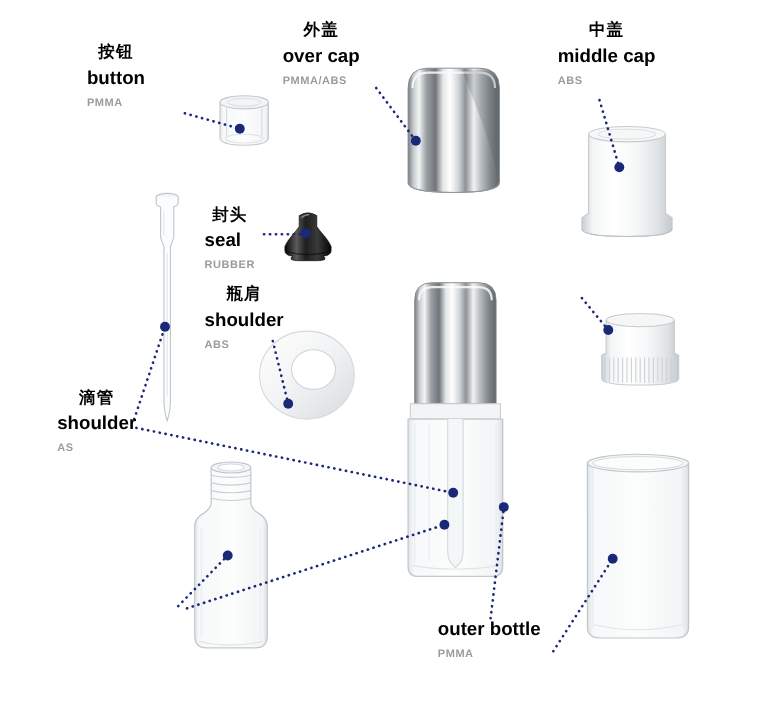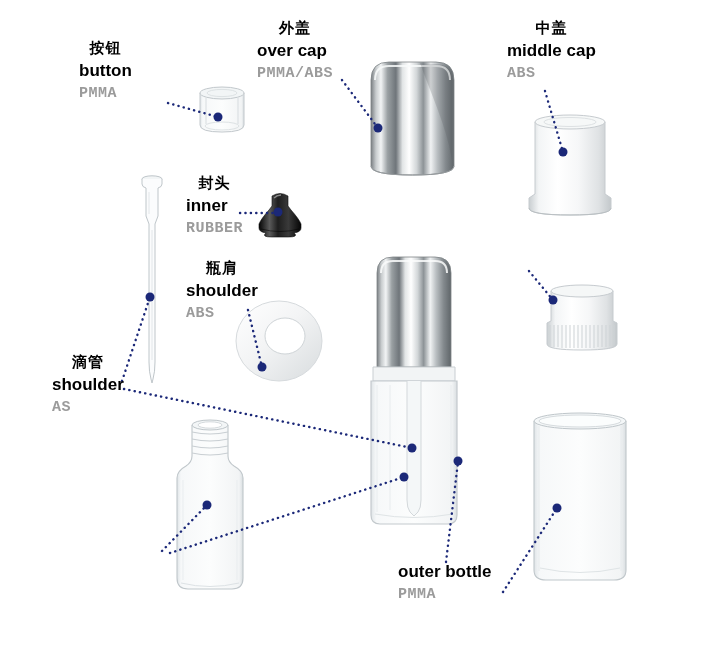--- a/index.html
+++ b/index.html
@@ -7,21 +7,21 @@
   .canvas {
     position:relative; width:708px; height:648px;
     background:var(--bg,#ffffff);
     font-family:"Liberation Sans","DejaVu Sans",sans-serif;
     overflow:hidden;
   }
   .diagram-svg { position:absolute; left:0; top:0; }
   .label { position:absolute; font-weight:bold; }
   .label .zh  { font-size:15px; line-height:23px; color:var(--label,#000); letter-spacing:1px;text-align:center; }
   .label .en  { font-size:17px; line-height:23px; color:var(--label,#000); }
-  .label .mat { font-size:15px; line-height:23px; color:var(--mat,#9b9b9b); letter-spacing:.5px;font-family:Liberation Mono, monospace; }
+  .label .mat { font-size:10px; line-height:23px; color:var(--mat,#9b9b9b); letter-spacing:.5px; }
   .leader { stroke:var(--accent,#1b2878); stroke-width:2.4; stroke-dasharray:.2 5.2; stroke-linecap:round; fill:none; }
   .dot { fill:var(--accent,#1b2878); }
 </style>
 </head>
 <body>
 
 <div class="canvas">
 
   <svg class="diagram-svg" width="708" height="648" viewBox="0 0 708 648">
     <defs>
@@ -183,23 +183,23 @@
     <div class="en">over cap</div>
     <div class="mat">PMMA/ABS</div>
   </div>
 
   <div class="label" style="left:507px;top:16px">
     <div class="zh">中盖</div>
     <div class="en">middle cap</div>
     <div class="mat">ABS</div>
   </div>
 
-  <div class="label" style="left:186px;top:171px">
+  <div class="label" style="left:186px;top:184px">
     <div class="zh">封头</div>
-    <div class="en">inner</div>
+    <div class="en">seal</div>
     <div class="mat">RUBBER</div>
   </div>
 
   <div class="label" style="left:186px;top:256px">
     <div class="zh">瓶肩</div>
     <div class="en">shoulder</div>
     <div class="mat">ABS</div>
   </div>
 
 

